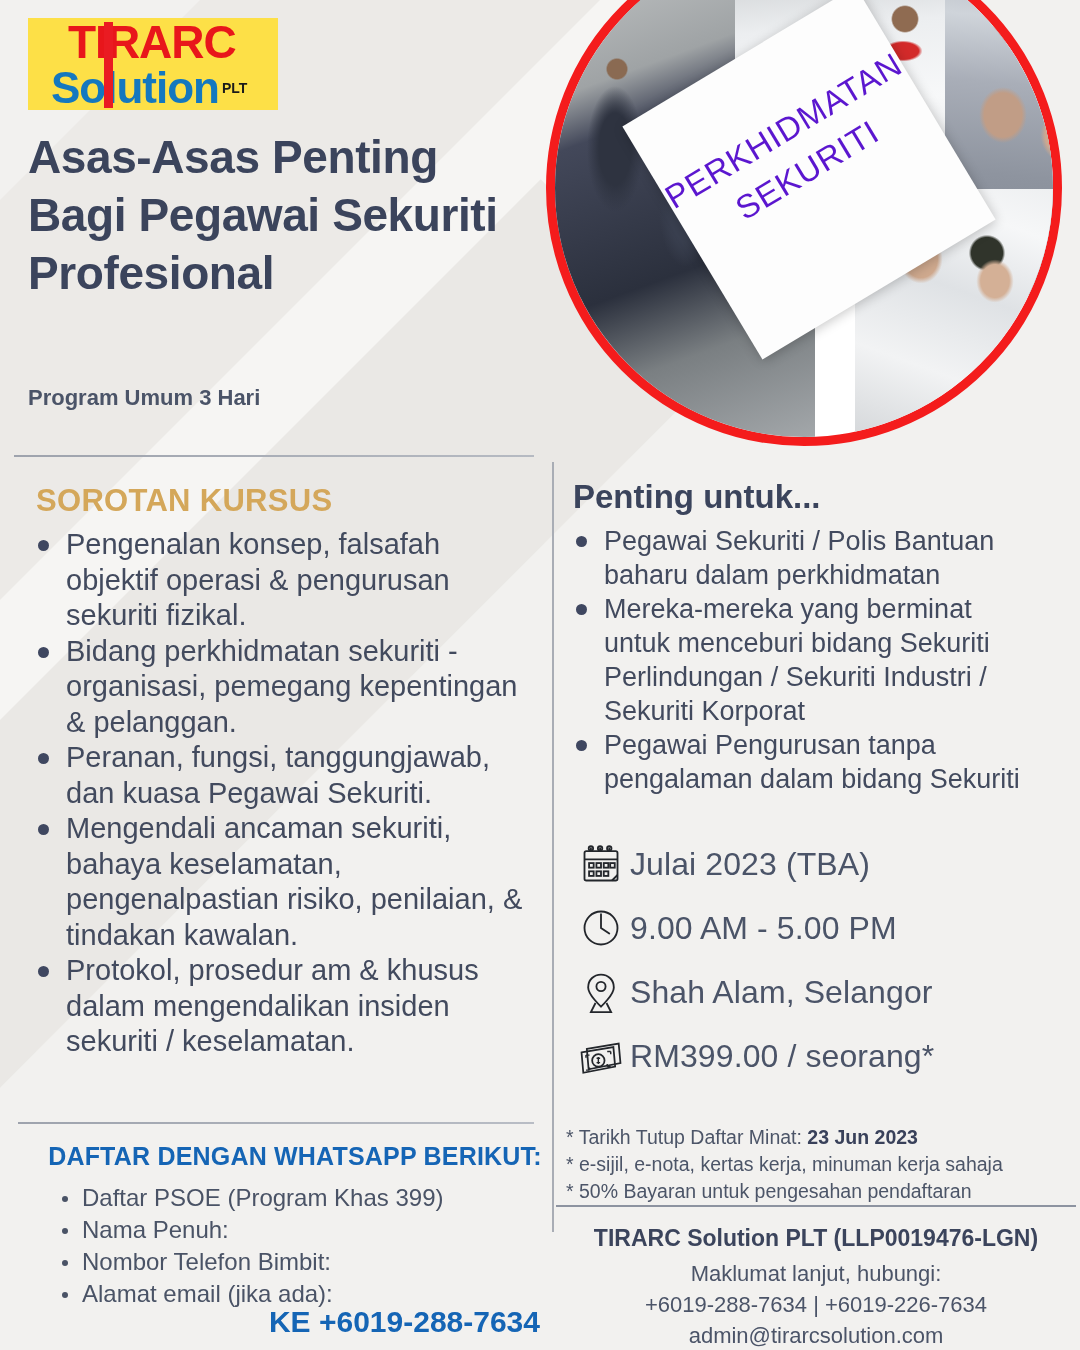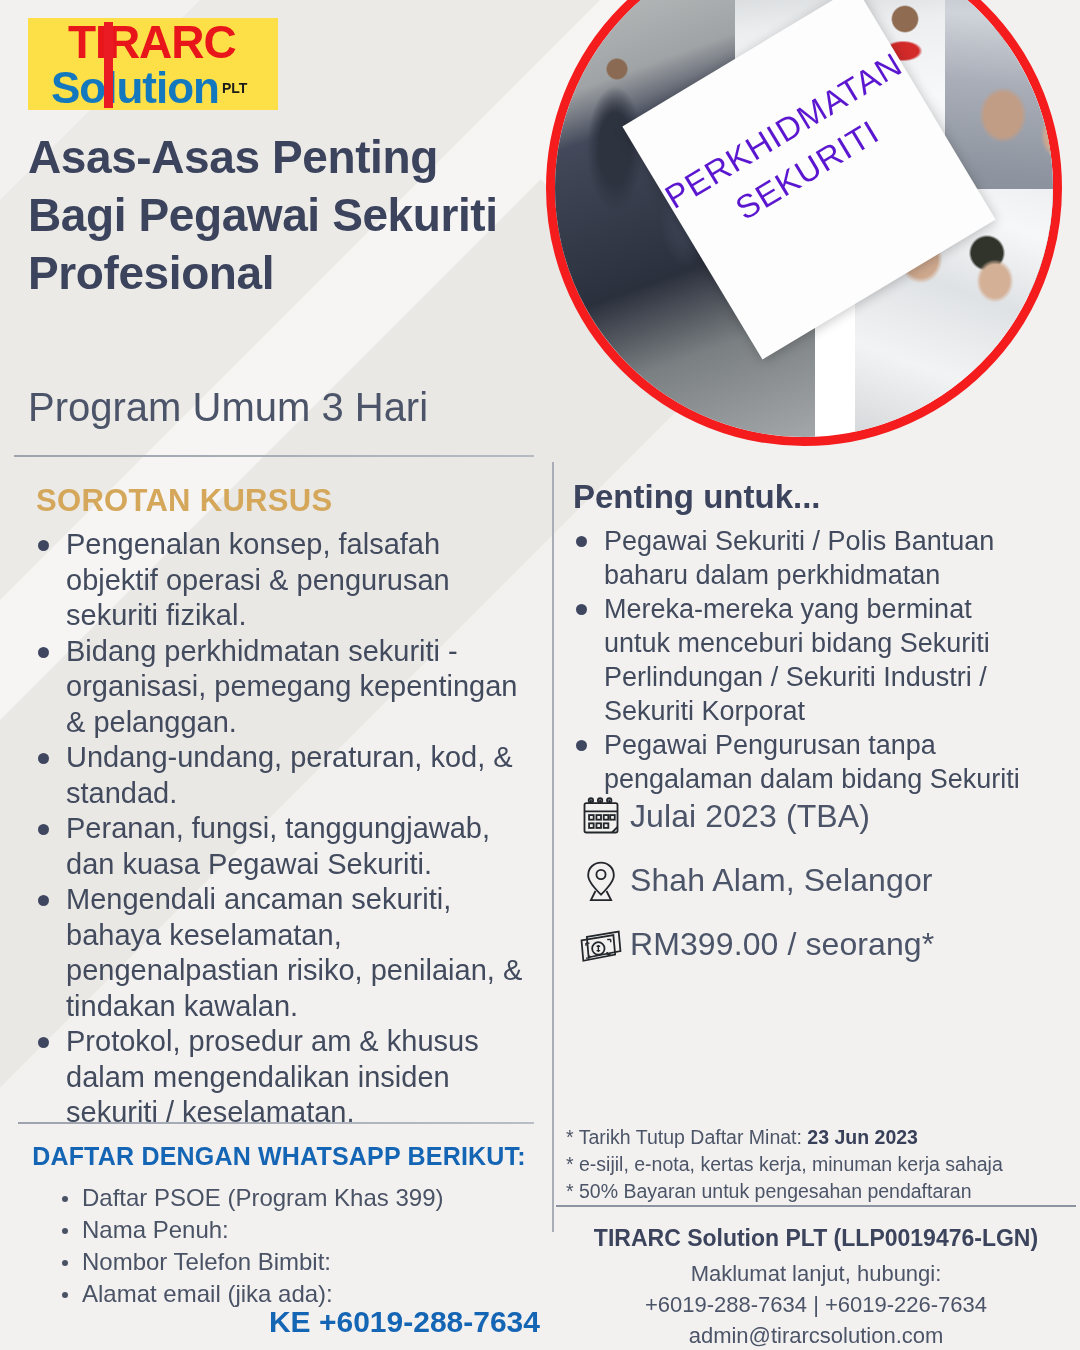--- a/index.html
+++ b/index.html
@@ -52,21 +52,21 @@
     vertical-align:bottom; letter-spacing:0px; margin-left:3px;
   }
 
   .main-title {
     position:absolute; left:28px; top:128px; width:500px;
     font-size:46px; font-weight:bold; color:#3b445c;
     line-height:58px; letter-spacing:-0.4px;
   }
   .subtitle {
     position:absolute; left:28px; top:385px;
-    font-size:40px; color:#4b5468; font-weight:normal;
+    font-size:22px; color:#4b5468; font-weight:bold;
   }
 
   
   .photo-wrap {
     position:absolute; left:546px; top:-70px;
     width:516px; height:516px;
     border-radius:50%;
     border:9px solid #f41c1c;
     overflow:hidden;
     background:#ffffff;
@@ -171,21 +171,21 @@
     margin-bottom:0px;
   }
   .left-list li:before {
     content:"";
     position:absolute; left:8px; top:13px;
     width:11px; height:11px; border-radius:50%;
     background:#3f4760;
   }
 
   .wa-head {
-    position:absolute; left:24px; top:1142px; width:510px;
+    position:absolute; left:40px; top:1142px; width:510px;
     text-align:center;
     font-size:25px; font-weight:bold; color:#1565b5;
     letter-spacing:0.2px;
   }
   .wa-list { position:absolute; left:58px; top:1182px; width:460px; }
   .wa-list li {
     position:relative; padding-left:24px;
     font-size:24px; color:#4a5366; line-height:32px;
   }
   .wa-list li:before {
@@ -211,21 +211,21 @@
     font-size:27px; color:#424a5e; line-height:34px;
   }
   .right-list li:before {
     content:"";
     position:absolute; left:6px; top:12px;
     width:11px; height:11px; border-radius:50%;
     background:#3f4760;
   }
 
   
-  .info-rows { position:absolute; left:572px; top:784px; width:500px; }
+  .info-rows { position:absolute; left:572px; top:832px; width:500px; }
   .info-row { display:flex; align-items:center; height:64px; }
   .info-ico { width:58px; flex:0 0 58px; display:flex; align-items:center; justify-content:center; }
   .info-txt { font-size:32px; color:#4b5468; letter-spacing:0.1px; }
 
   
   .notes { position:absolute; left:566px; top:1124px; width:500px; }
   .notes div { font-size:19.5px; color:#4c5568; line-height:27px; }
   .notes b { color:#39415a; }
 
   .foot-co {
@@ -275,21 +275,20 @@
 
   <div class="hr-left"></div>
   <div class="v-div"></div>
   <div class="hr-left2"></div>
   <div class="hr-right"></div>
 
   <div class="sorotan-head">SOROTAN KURSUS</div>
   <ul class="bullets left-list">
     <li>Pengenalan konsep, falsafah objektif operasi &amp; pengurusan sekuriti fizikal.</li>
     <li>Bidang perkhidmatan sekuriti - organisasi, pemegang kepentingan &amp; pelanggan.</li>
-    <li>Undang-undang, peraturan, kod, &amp; standad.</li>
     <li>Peranan, fungsi, tanggungjawab, dan kuasa Pegawai Sekuriti.</li>
     <li>Mengendali ancaman sekuriti, bahaya keselamatan, pengenalpastian risiko, penilaian, &amp; tindakan kawalan.</li>
     <li>Protokol, prosedur am &amp; khusus dalam mengendalikan insiden sekuriti / keselamatan.</li>
   </ul>
 
   <div class="wa-head">DAFTAR DENGAN WHATSAPP BERIKUT:</div>
   <ul class="bullets wa-list">
     <li>Daftar PSOE (Program Khas 399)</li>
     <li>Nama Penuh:</li>
     <li>Nombor Telefon Bimbit:</li>
@@ -321,20 +320,29 @@
             <rect x="34" y="23" width="5" height="5"></rect>
           <rect x="11" y="32" width="5" height="5"></rect>
             <rect x="19" y="32" width="5" height="5"></rect>
             <rect x="27" y="32" width="5" height="5"></rect>
           <path d="M36 42 L42 36"></path>
         </svg>
       </span>
       <span class="info-txt">Julai 2023 (TBA)</span>
     </div>
 
+    <div class="info-row">
+      <span class="info-ico">
+        <svg width="44" height="44" viewBox="0 0 48 48" fill="none" stroke="#23262b" stroke-width="2">
+          <circle cx="24" cy="24" r="18"></circle>
+          <path d="M24 9 V24 L33 30" stroke-linecap="round"></path>
+        </svg>
+      </span>
+      <span class="info-txt">9.00 AM - 5.00 PM</span>
+    </div>
 
     <div class="info-row">
       <span class="info-ico">
         <svg width="44" height="44" viewBox="0 0 48 48" fill="none" stroke="#23262b" stroke-width="2">
           <path d="M24 5 C16 5 10 11 10 19 C10 27 24 40 24 40 C24 40 38 27 38 19 C38 11 32 5 24 5 Z"></path>
           <circle cx="24" cy="18" r="5"></circle>
           <path d="M18 36 L13 46 H35 L30 36"></path>
         </svg>
       </span>
       <span class="info-txt">Shah Alam, Selangor</span>

